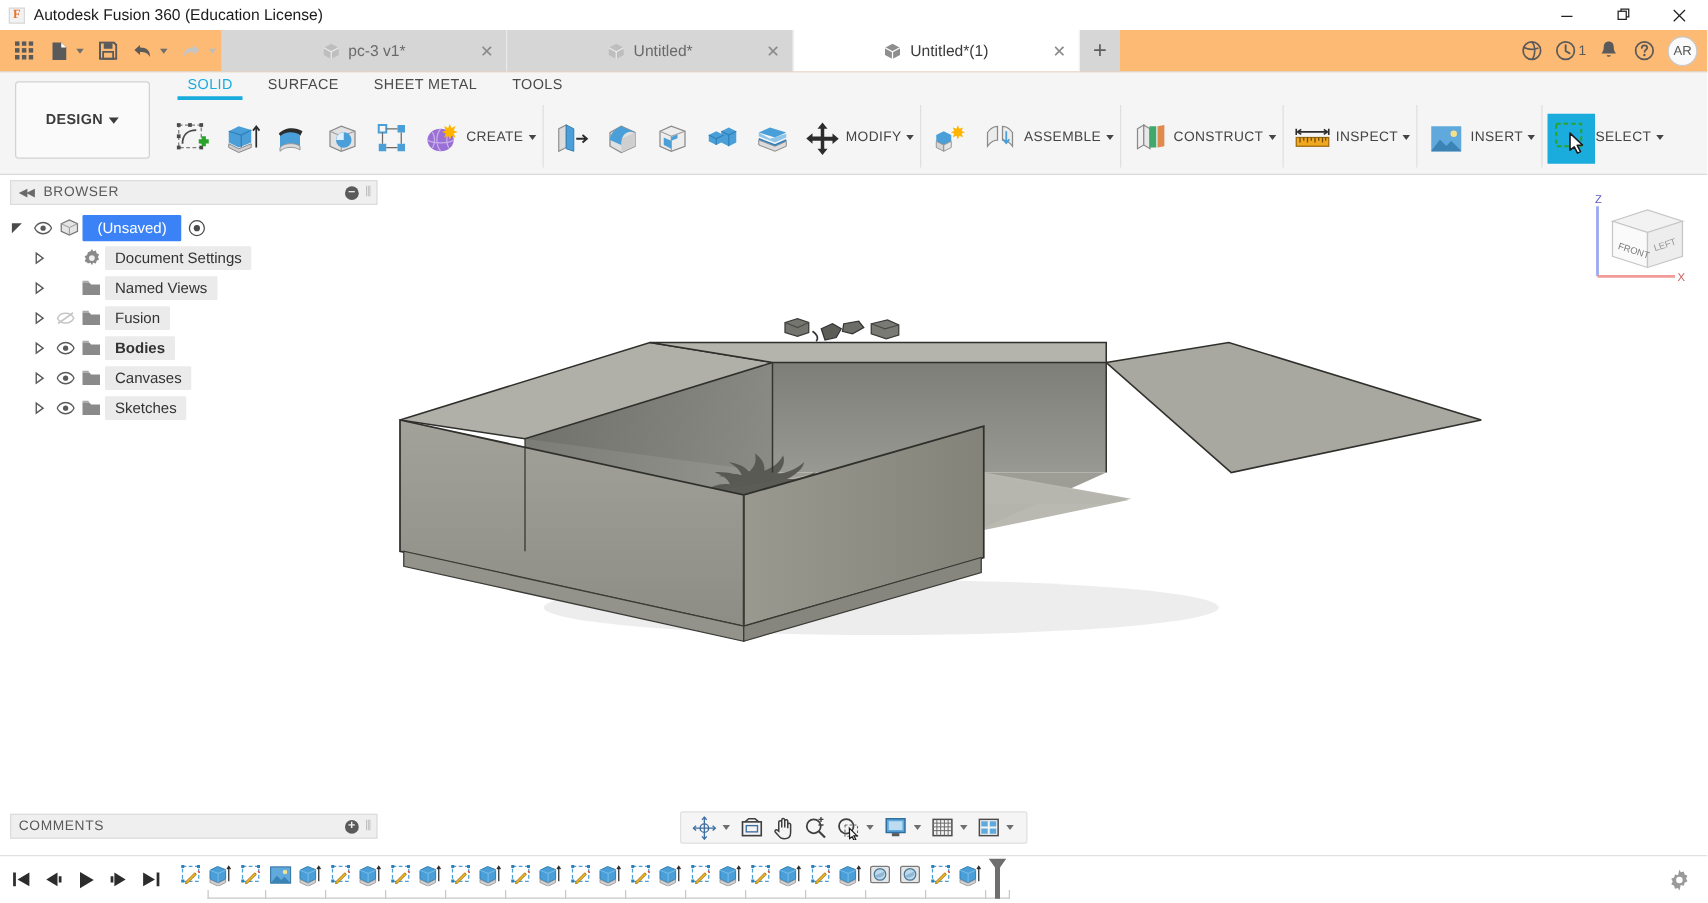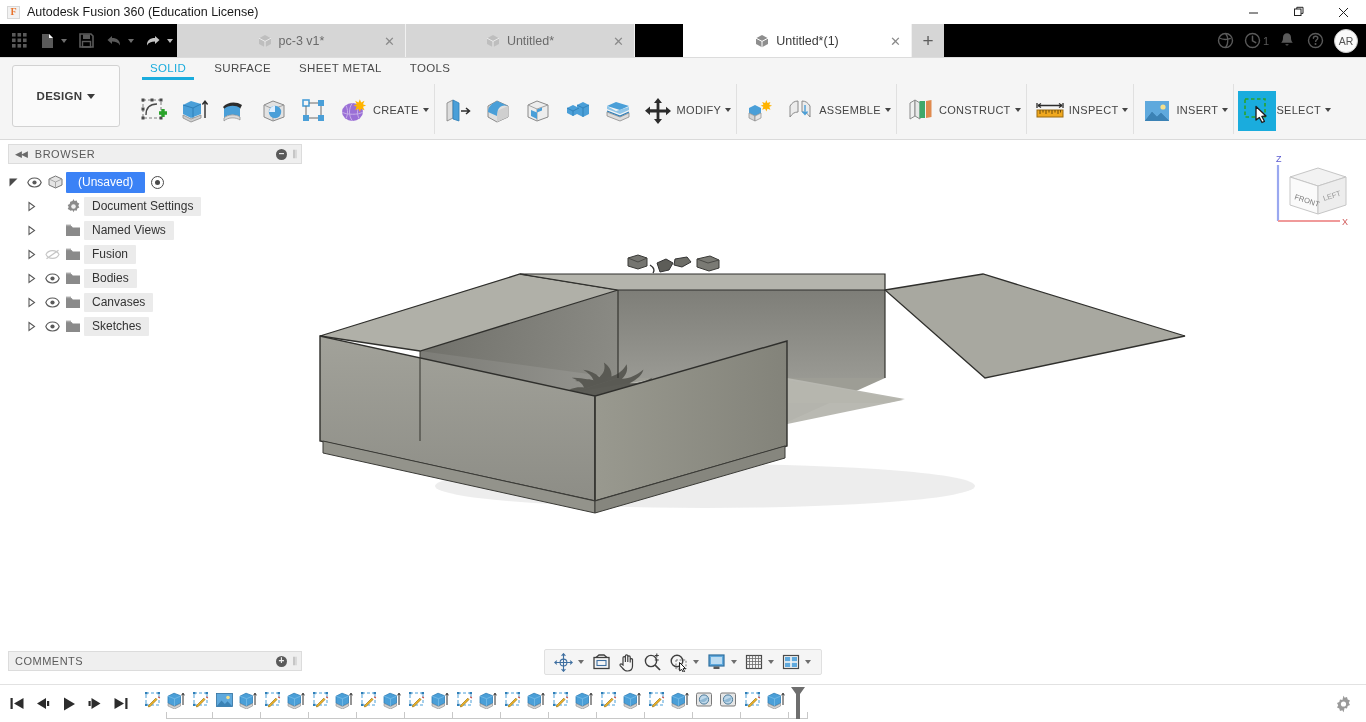--- a/index.html
+++ b/index.html
@@ -28,21 +28,21 @@
   .app-title { font-size:12.5px; color:#1a1a1a; }
   .win-controls { margin-left:auto; display:flex; height:24px; }
   .win-btn {
     width:45px; height:24px; display:flex; align-items:center; justify-content:center;
     color:#222; font-size:13px;
   }
 
   
   .tabstrip {
     position:absolute; left:0; top:24px; width:1366px; height:34px;
-    background:#000000; display:flex; align-items:stretch;
+    background:#fdba74; display:flex; align-items:stretch;
     border-bottom:1px solid #dcdcdc;
   }
   .qa { display:flex; align-items:center; padding-left:6px; gap:2px; }
   .qa-btn {
     width:26px; height:26px; display:flex; align-items:center; justify-content:center;
     color:#5a5a5a;
   }
   .qa-group { display:flex; align-items:center; }
   .caret-sm {
     width:0;height:0;border-left:3.5px solid transparent;border-right:3.5px solid transparent;
@@ -50,21 +50,21 @@
   }
   .caret-sm.dim { border-top-color:#bdbdbd; }
 
   .doc-tabs { display:flex; align-items:stretch; flex:1; }
   .doc-tab {
     display:flex; align-items:center; justify-content:center;
     position:relative; background:#d6d6d6; color:#6a6a6a;
     width:229px; font-size:12.5px; gap:7px;
     border-right:1px solid #f1f1f1;
   }
-  .doc-tab.active { background:#fff; color:#3a3a3a;margin-left:48px; }
+  .doc-tab.active { background:#fff; color:#3a3a3a; }
   .doc-tab .cube { opacity:.75; }
   .doc-tab.active .cube { opacity:1; }
   .tab-close {
     position:absolute; right:10px; top:50%; transform:translateY(-50%);
     font-size:13px; color:#8a8a8a; line-height:1;
   }
   .tab-add {
     width:32px; display:flex; align-items:center; justify-content:center;
     background:#d6d6d6; color:#5e5e5e; font-size:19px; font-weight:300;
   }
@@ -645,21 +645,21 @@
       </span>
       <span class="ficon">
         <svg width="16" height="13" viewBox="0 0 16 13">
             <path d="M1 2h5.5l1.3 1.6H15V12H1z" fill="#8a8a8a"></path>
             <rect x="1" y="0.6" width="5" height="1.6" fill="#a8a8a8"></rect>
           </svg>
       </span>
       <span class="nlabel">Fusion</span>
     </div>
 
-    <div class="node" style="padding-left:18px;">
+    <div class="node" style="padding-left:18px;font-weight:bold;">
       <span class="twisty">
         <svg width="11" height="11" viewBox="0 0 11 11">
             <path d="M3 1.5l5.5 4L3 9.5z" fill="none" stroke="#5a5a5a" stroke-width="1.1"></path>
           </svg>
       </span>
       <span class="eye">
         <svg width="15" height="11" viewBox="0 0 15 11">
             <path d="M7.5 1C4 1 1.5 3.5.8 5.5c.7 2 3.2 4.5 6.7 4.5s6-2.5 6.7-4.5C13.5 3.5 11 1 7.5 1z" fill="none" stroke="#5a5a5a" stroke-width="1.1"></path>
             <circle cx="7.5" cy="5.5" r="2.1" fill="#5a5a5a"></circle>
           </svg>

